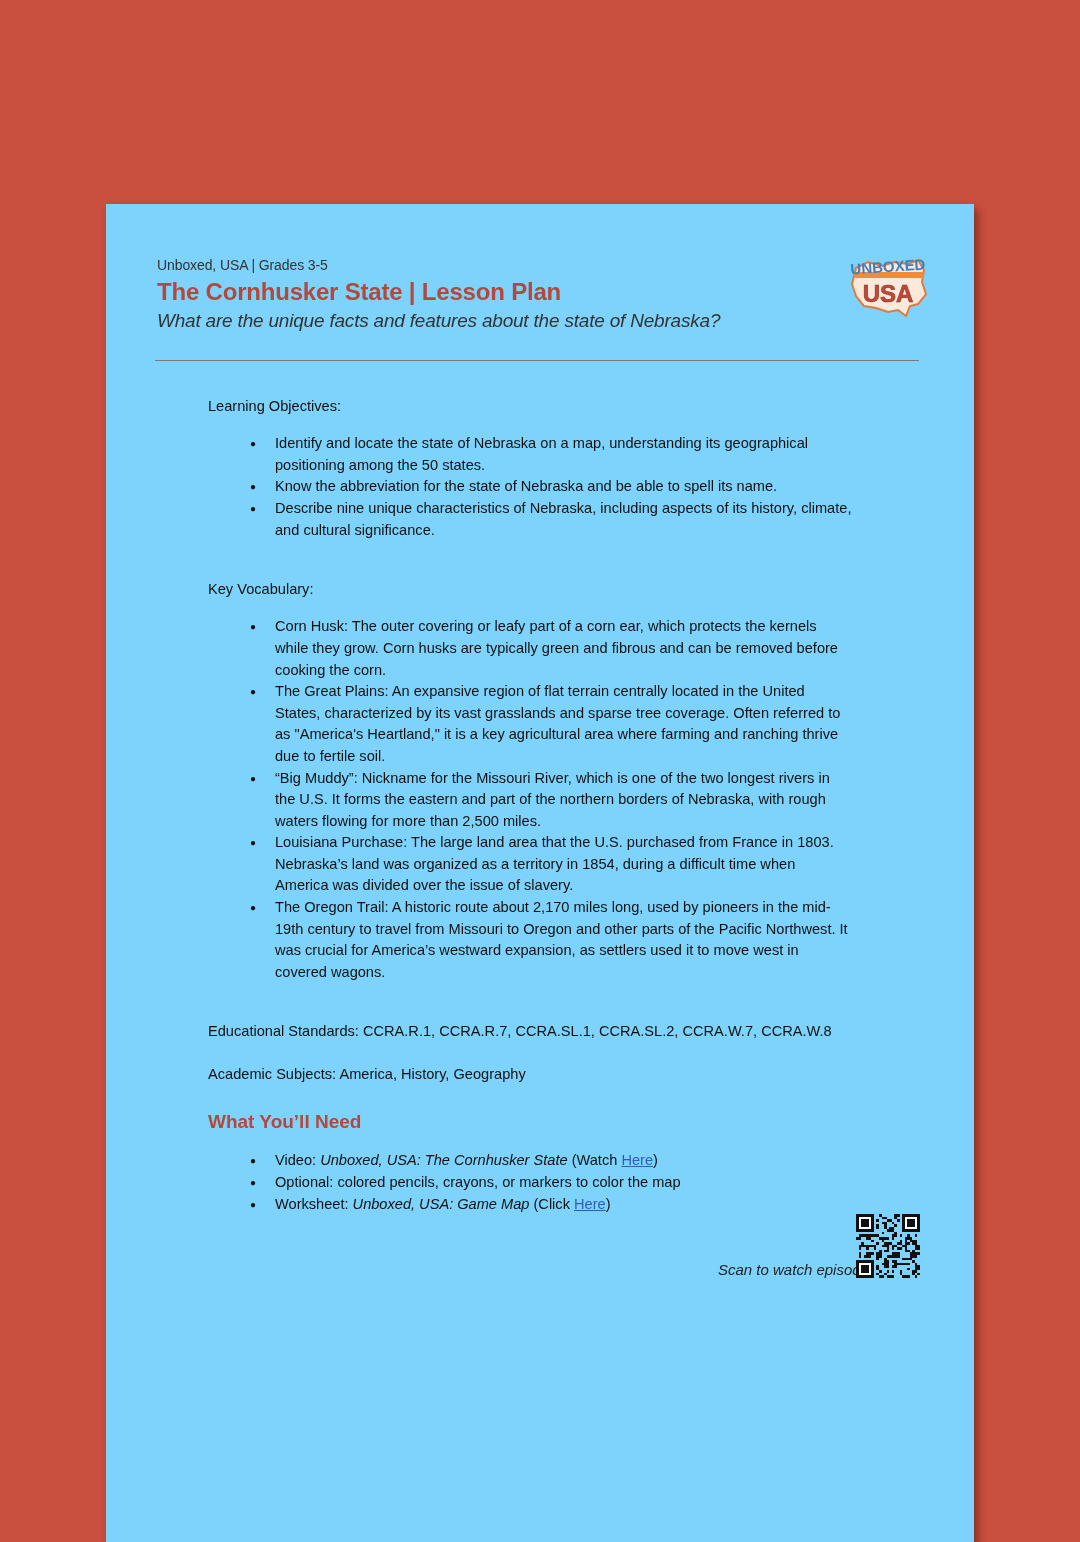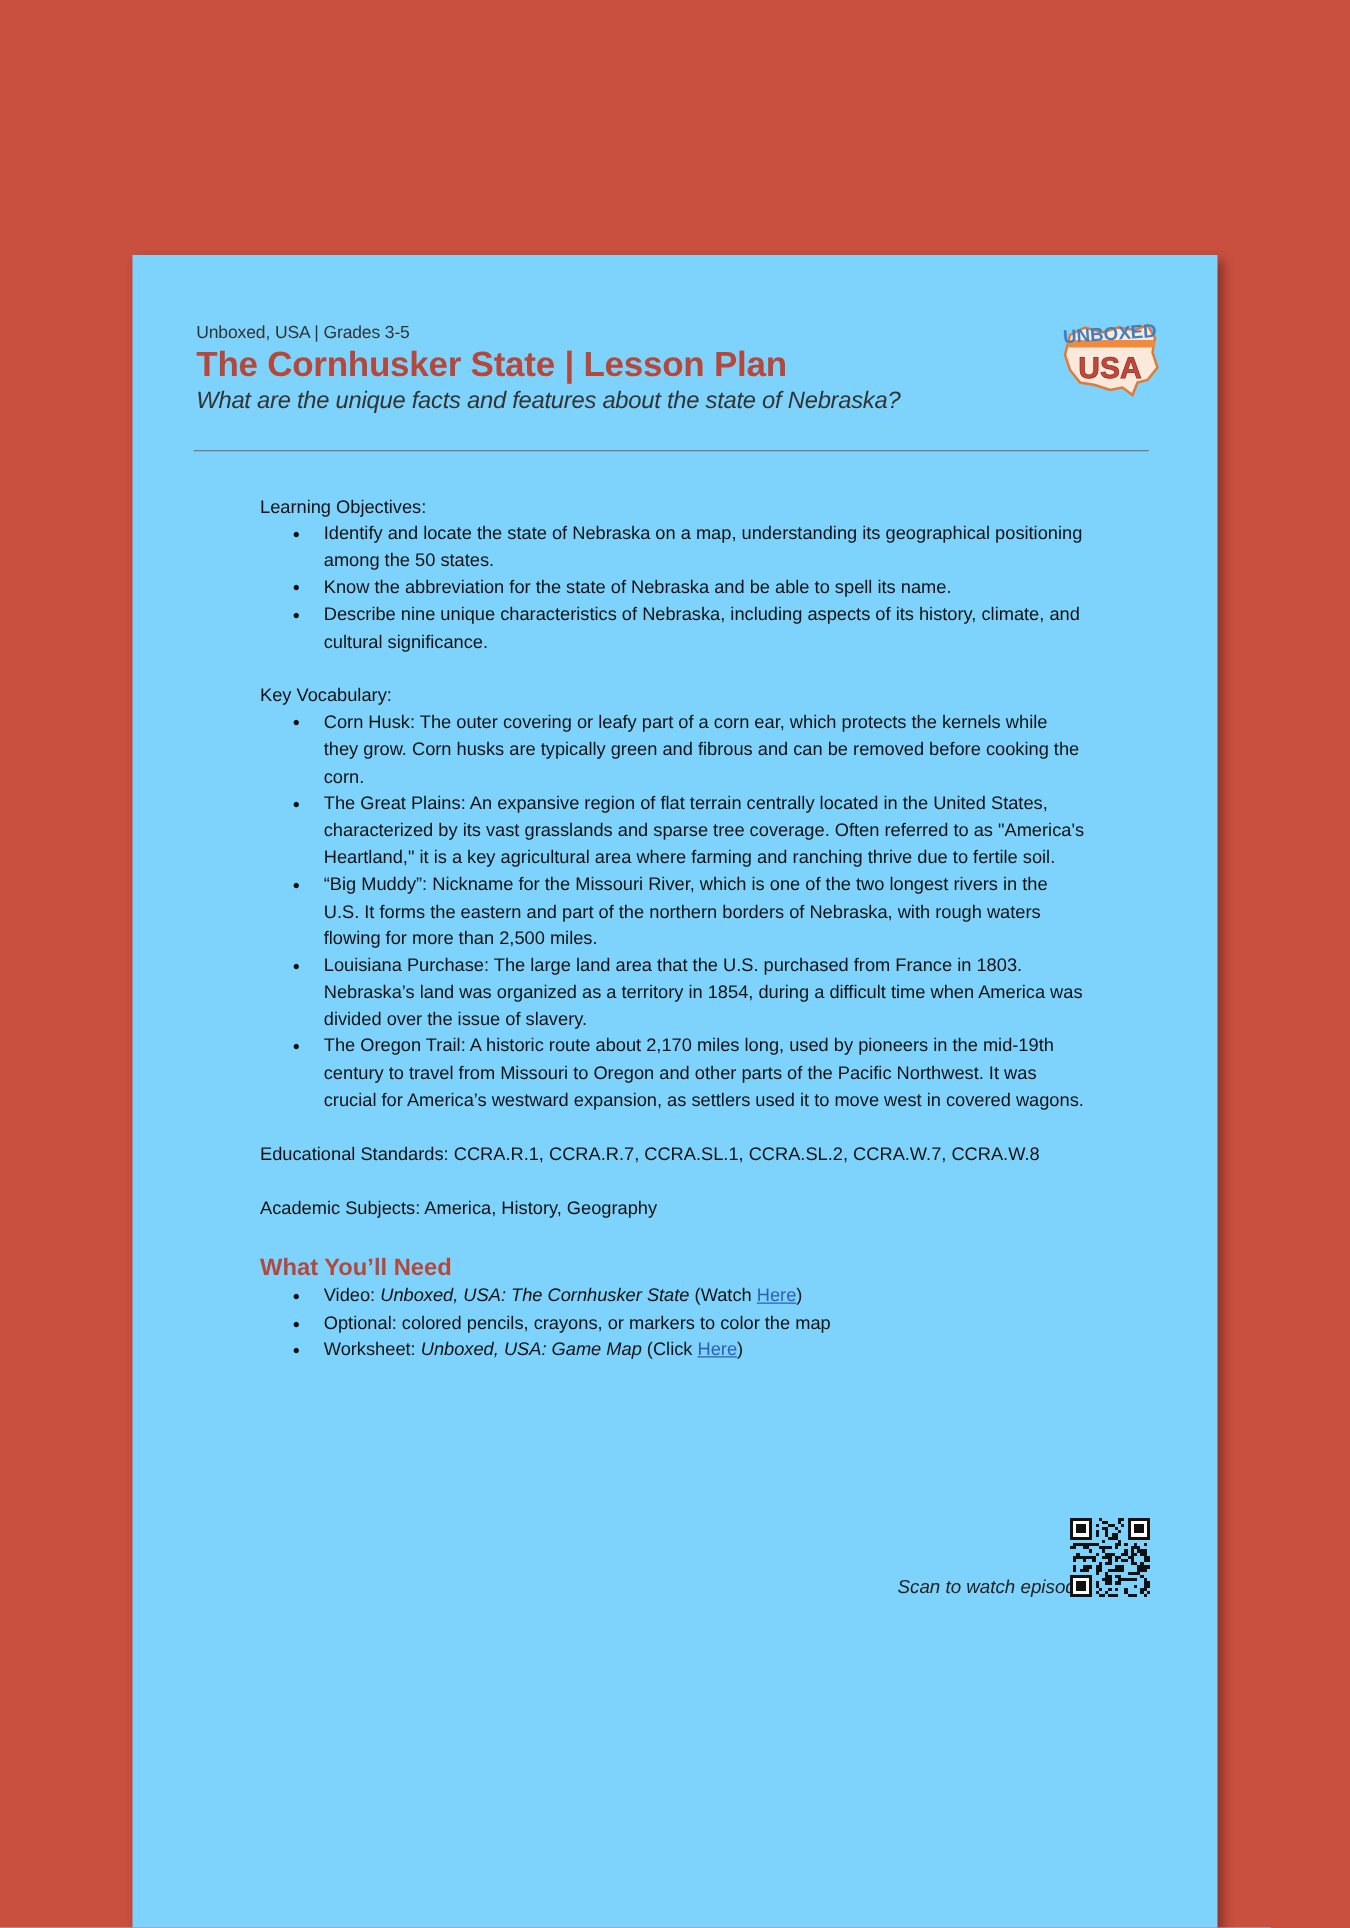--- a/index.html
+++ b/index.html
@@ -17,40 +17,40 @@
       width: 868px; height: 1417px;
       background: #7dd3fc;
       box-shadow: 4px 5px 8px rgba(60, 10, 5, 0.45);
     }
     .header { position: absolute; left: 51px; top: 52px; width: 760px; }
     .series {
       font-size: 14px; color: #333; font-weight: 300; letter-spacing: -0.1px;
       margin: 0; line-height: 18px;
     }
     .title {
-      font-size: 28px; font-weight: bold; color: #b5483b;
+      font-size: 24px; font-weight: bold; color: #b5483b;
       margin: 3px 0 0 0; line-height: 30px; letter-spacing: -0.2px;
     }
     .subtitle {
       font-size: 19px; color: #333; font-weight: normal;
       margin: 2px 0 0 0; line-height: 24px; letter-spacing: -0.2px; font-style: italic;
     }
     .logo { position: absolute; left: 742px; top: 42px; width: 80px; height: 74px; }
     .divider {
       position: absolute; left: 49px; top: 156px; width: 764px; height: 0;
       border-top: 1.2px solid #7a7a7a;
     }
     .content {
       position: absolute; left: 102px; top: 170px; width: 660px;
       font-size: 14.6px; line-height: 21.6px;
     }
     .content p { margin: 0; }
     .gap { height: 21.6px; }
     .label { font-weight: normal; }
-    ul.bullets { list-style: none; margin: 0; padding: 0; }
+    ul.bullets { list-style: none; margin: 16px; padding: 0; }
     ul.bullets li { position: relative; padding-left: 51px; }
     ul.bullets li::before {
       content: "\25CF"; position: absolute; left: 26px; top: 0;
       font-size: 10px;
     }
     .section-heading {
       font-size: 19px; color: #b5483b; font-weight: bold;
       margin: 0; line-height: 24px; margin-top: 3px;
     }
     a.link { color: #2f5fb4; text-decoration: underline; text-align: center; }

